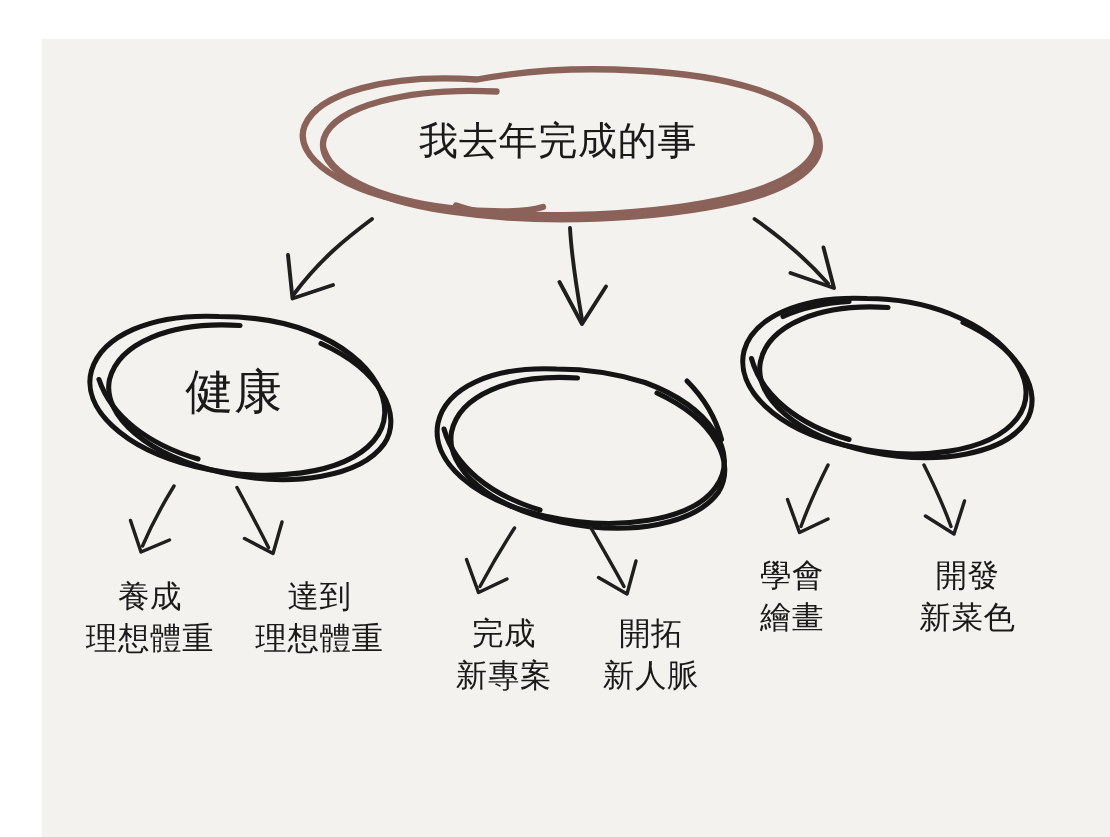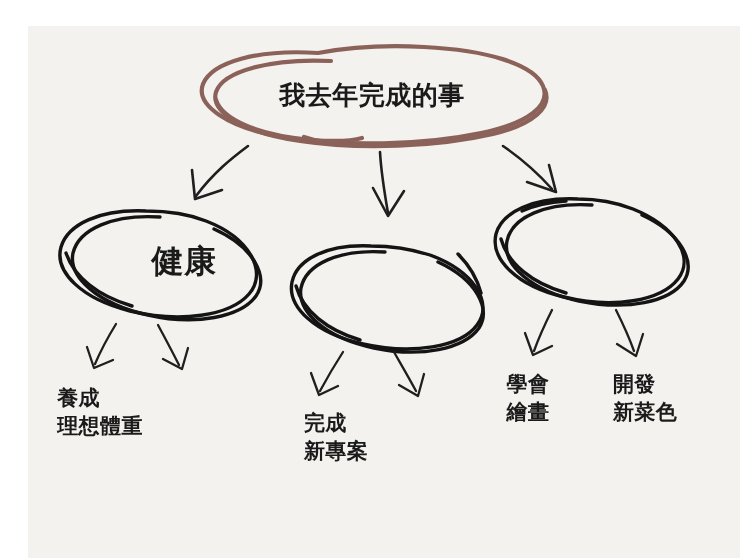--- a/index.html
+++ b/index.html
@@ -32,23 +32,23 @@
     position: absolute;
     left: 0;
     top: 0;
     width: 740px;
     height: 558px;
   }
   .node-text {
     position: absolute;
     color: #1a1a1a;
     white-space: nowrap;
-    text-align: left;
+    text-align: center;
     line-height: 1.18;
-    font-weight: 700;
+    font-weight: 400;
     letter-spacing: 0.5px;
     transform: translate(-50%, -50%);
   }
   .root-text { font-size: 26px; }
   .branch-text { font-size: 32px; }
   .leaf-text {
     font-size: 21px;
     line-height: 1.35;
     letter-spacing: 0.4px;
   }
@@ -175,33 +175,41 @@
       <path class="arrow-sm" d="M 525 333 L 533 355 L 552 346"></path>
     </g>
     <g>
       <path class="arrow-sm" d="M 616 310 C 623 324, 629 337, 634 351"></path>
       <path class="arrow-sm" d="M 617 344 L 636 356 L 643 334"></path>
     </g>
   </svg>
 
   <div class="node-text root-text" style="left:372px; top:95px;">我去年完成的事</div>
 
-  <div class="node-text branch-text" style="left:156px; top:262px;margin-left:28px;">健康</div>
+  <div class="node-text branch-text" style="left:156px; top:262px;">健康</div>
 
 
 
   <div class="node-text leaf-text" style="left:100px; top:412px;">
     <span class="leaf-line">養成</span>
     <span class="leaf-line">理想體重</span>
   </div>
+  <div class="node-text leaf-text" style="left:213px; top:412px;">
+    <span class="leaf-line">達到</span>
+    <span class="leaf-line">理想體重</span>
+  </div>
 
   <div class="node-text leaf-text" style="left:336px; top:437px;">
     <span class="leaf-line">完成</span>
     <span class="leaf-line">新專案</span>
   </div>
+  <div class="node-text leaf-text" style="left:434px; top:437px;">
+    <span class="leaf-line">開拓</span>
+    <span class="leaf-line">新人脈</span>
+  </div>
 
   <div class="node-text leaf-text" style="left:645px; top:398px;">
     <span class="leaf-line">開發</span>
     <span class="leaf-line">新菜色</span>
   </div>
   <div class="node-text leaf-text" style="left:528px; top:398px;">
     <span class="leaf-line">學會</span>
     <span class="leaf-line">繪畫</span>
   </div>
 </div>

